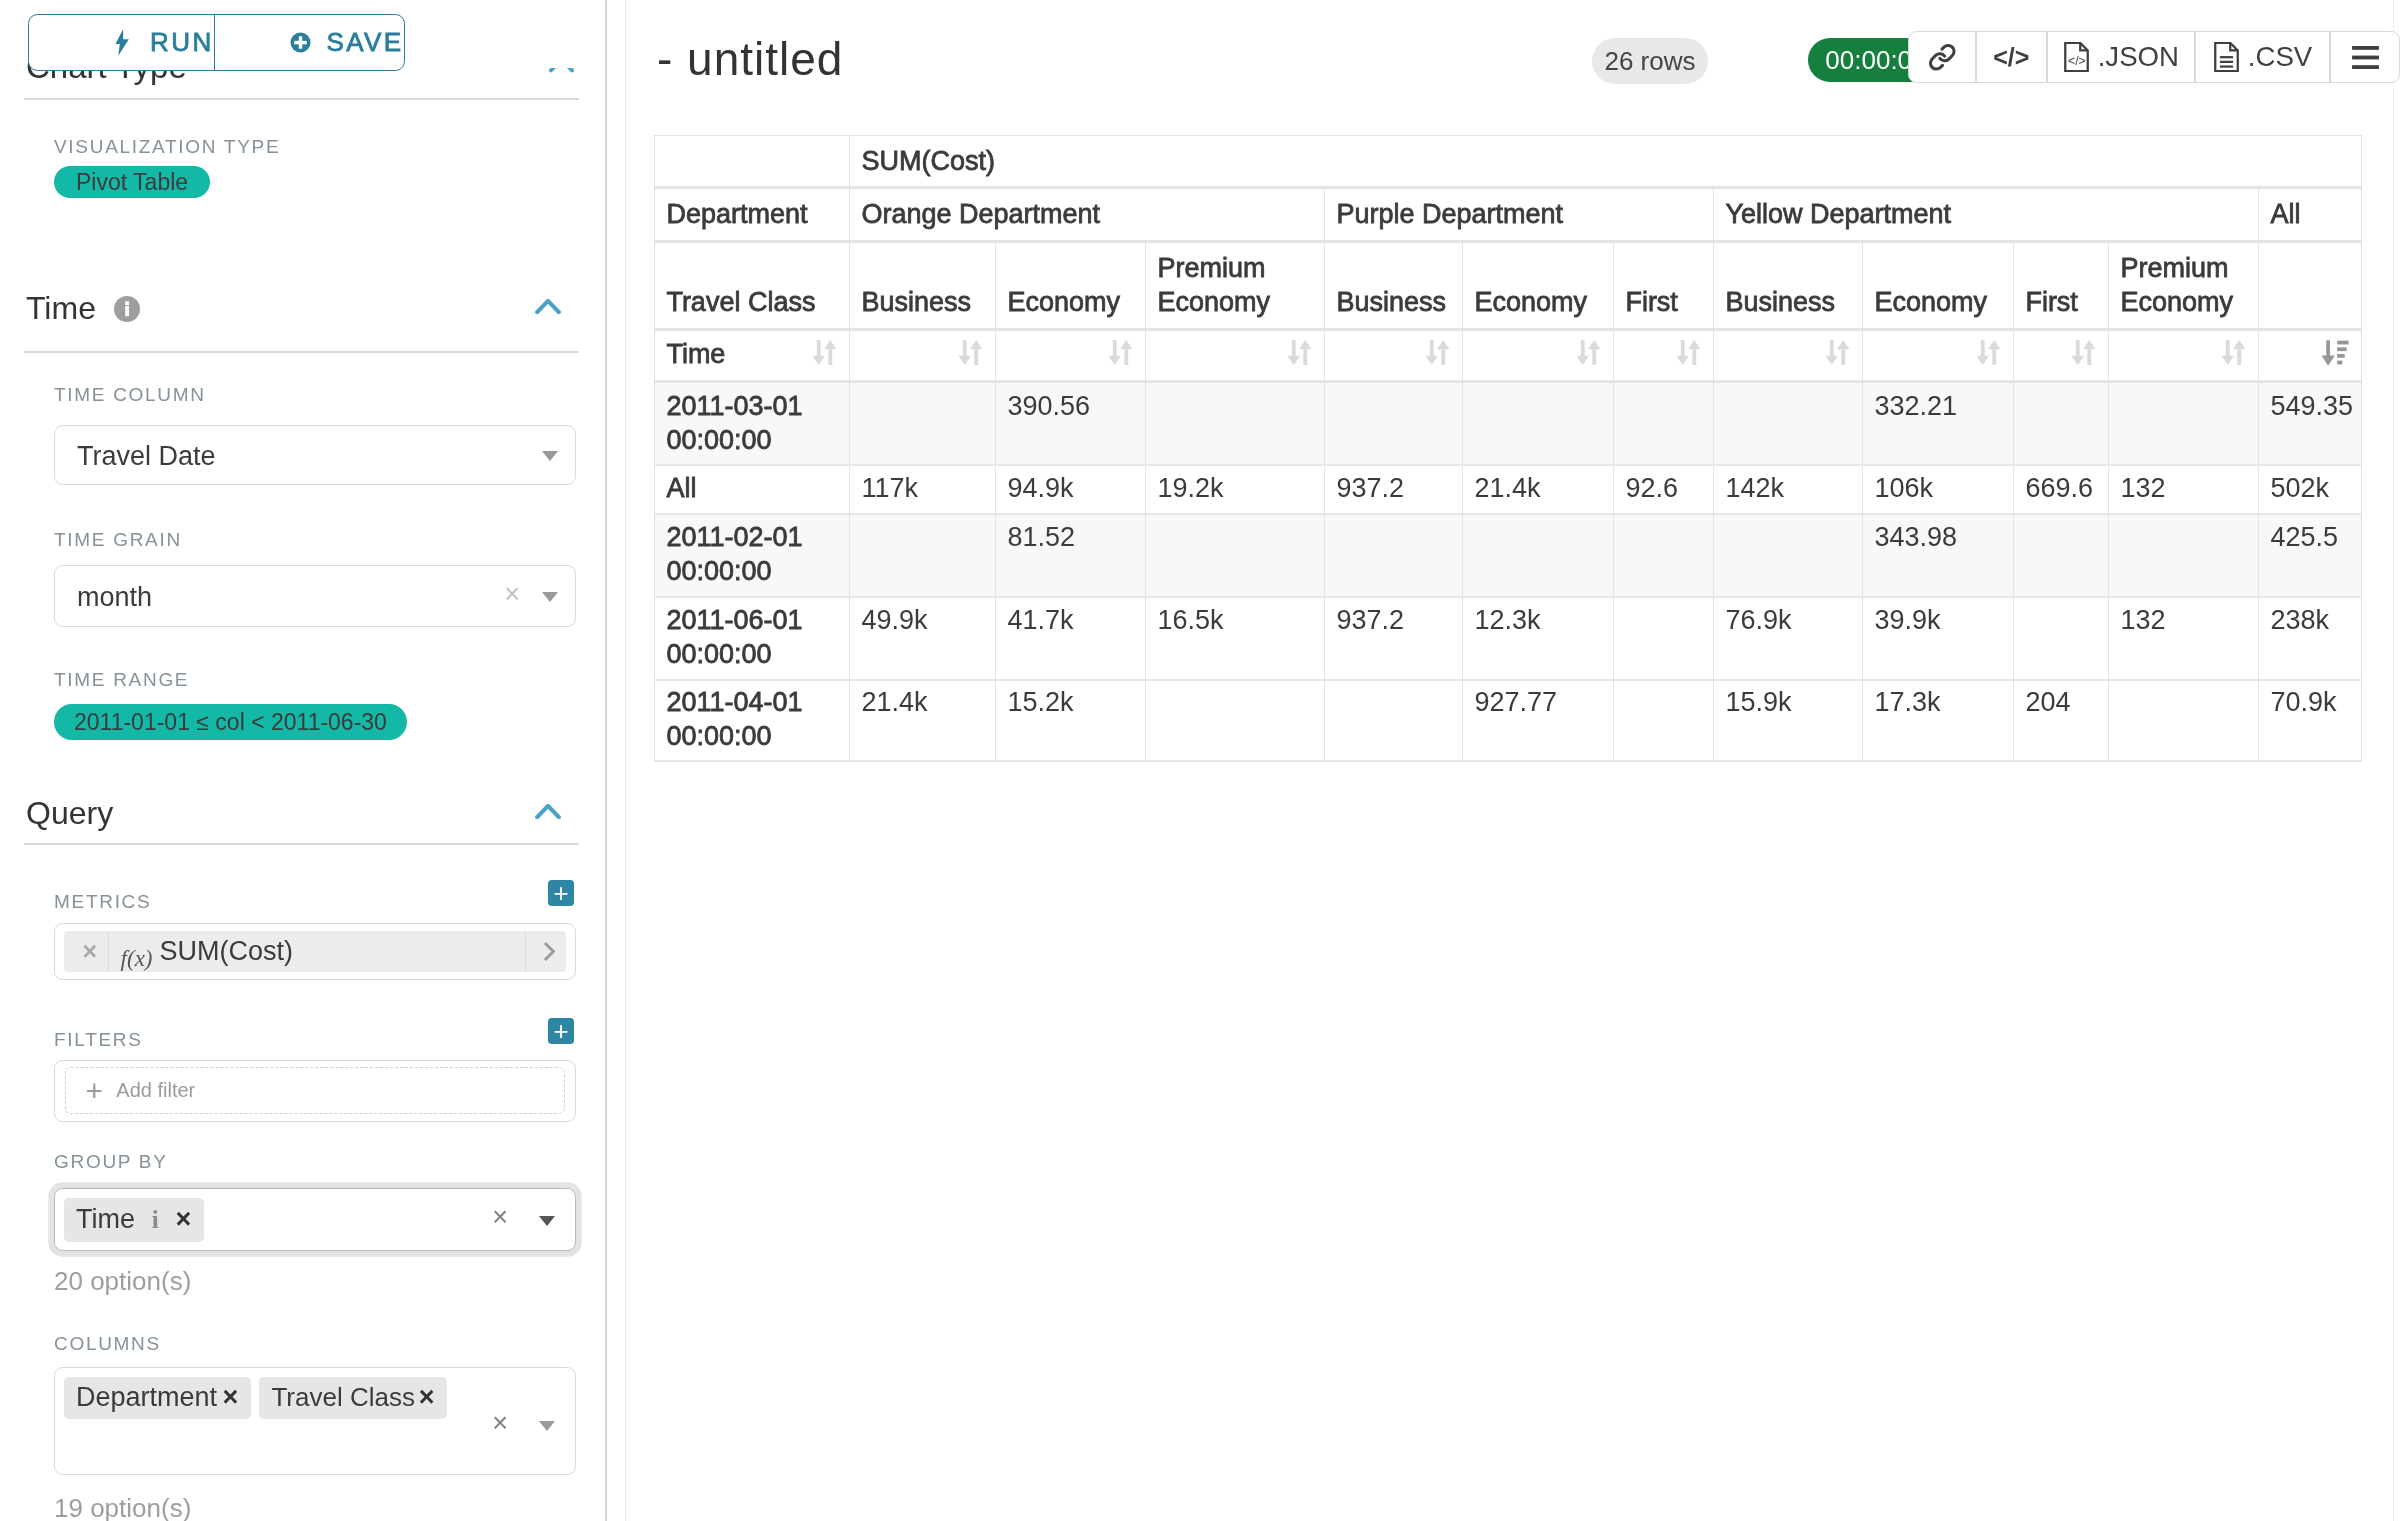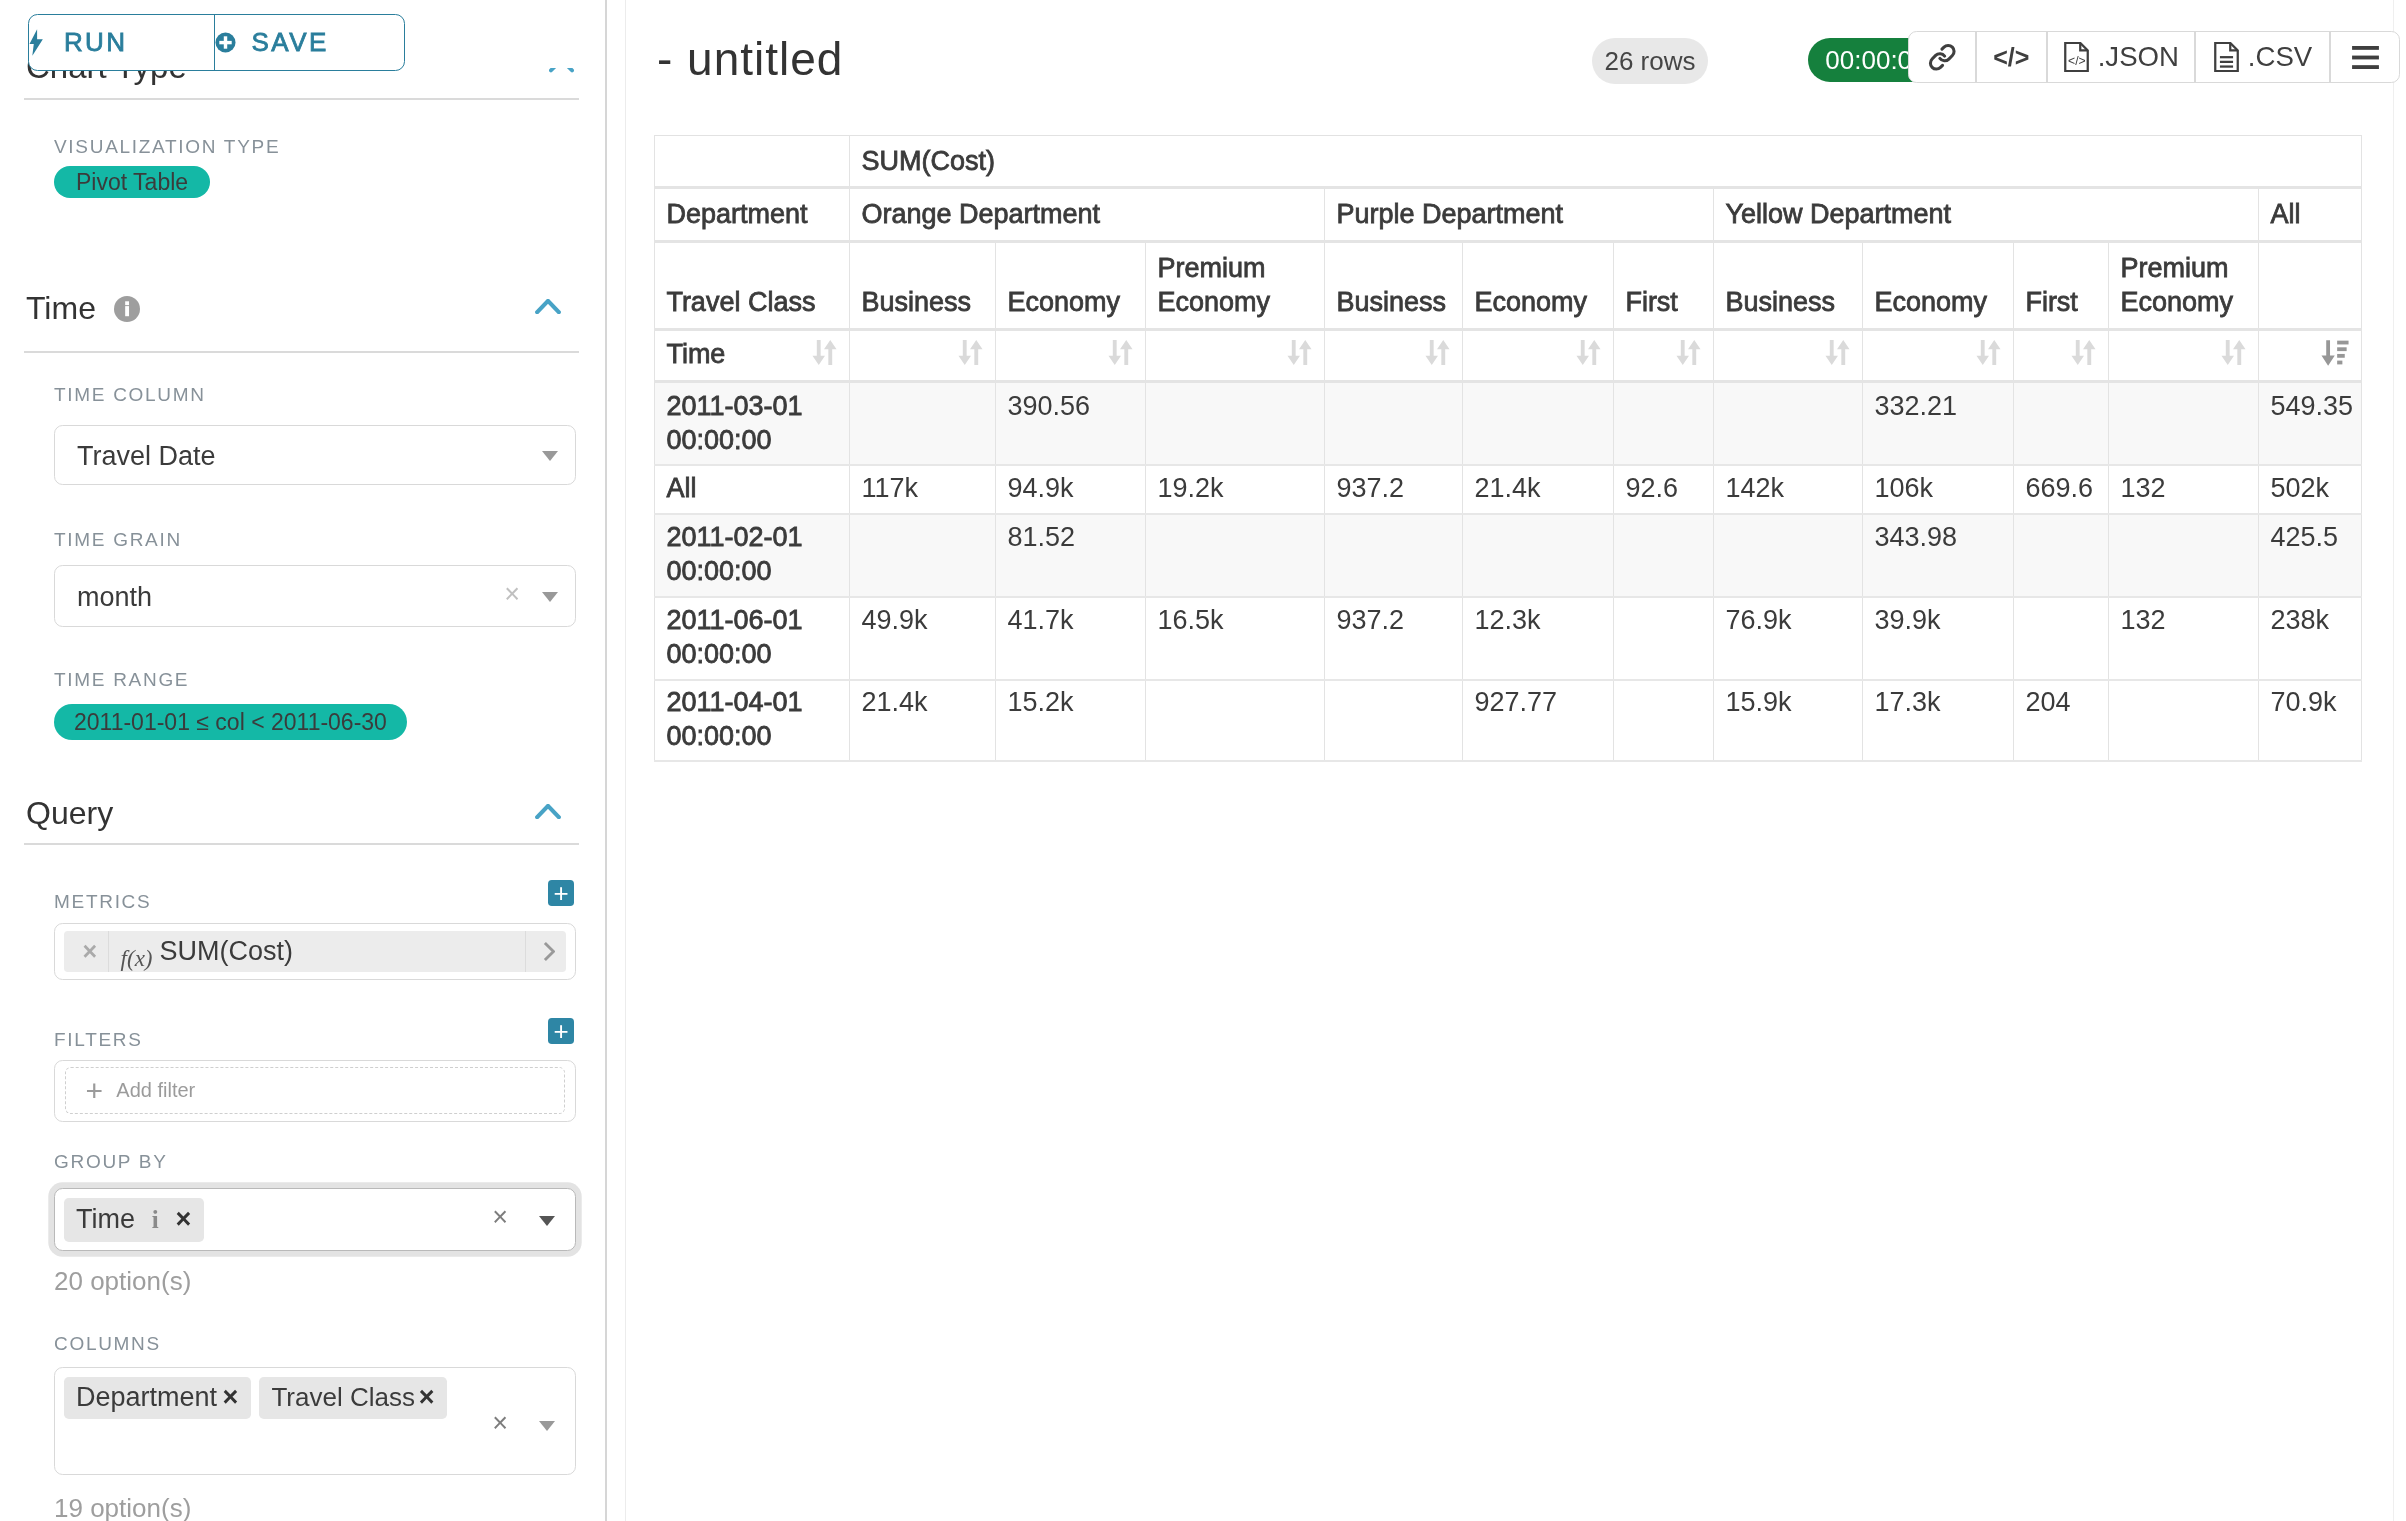--- a/index.html
+++ b/index.html
@@ -1,21 +1,21 @@
 <!DOCTYPE html>
 <html style="font-size:15px"><head>
 <meta charset="utf-8">
 <style>
   * { margin:0; padding:0; box-sizing:border-box; }
   html,body { width:2406px; height:1522px; background:#fff; font-family:"Liberation Sans", sans-serif; overflow:hidden; }
   .abs { position:absolute; }
   
   #chartTypeTxt { left:26px; top:48px; font-size:33px; color:#333; }
   #btnrow { left:27.6px; top:14.3px; width:377px; height:57px; border:1.9px solid #2a7e9c; border-radius:9.5px; background:#fff; display:flex; }
-  #btnrow .btn { flex:1; display:flex; align-items:center; justify-content:flex-start; color:#2a7e9c; font-size:26px; font-weight:400; -webkit-text-stroke:0.8px #2a7e9c; letter-spacing:2.4px; }
+  #btnrow .btn { flex:1; display:flex; align-items:center; justify-content:flex-end; color:#2a7e9c; font-size:26px; font-weight:400; -webkit-text-stroke:0.8px #2a7e9c; letter-spacing:2.4px; }
   #btnrow .btn.run { border-right:1.9px solid #2a7e9c; flex:0 0 186px; }
   .hr { left:24px; width:555px; height:1.9px; background:#dadada; }
   .ctl-label { left:54px; font-size:19px; color:#879199; letter-spacing:1.7px; }
   .pill { background:#14b8a6; border-radius:17px; color:#3b3b3b; display:inline-flex; align-items:center; }
   #vizpill { left:54px; top:166px; height:32px; padding:0 22px; font-size:23px; }
   .sect { left:26px; font-size:32px; color:#333; display:flex; align-items:center; }
   .chev { stroke:#48a3c6; stroke-width:4.5; fill:none; stroke-linecap:round; stroke-linejoin:round; }
   .select { left:54px; width:522px; background:#fff; border:1.9px solid #d9d9d9; border-radius:8.6px; }
   .sel-text { position:absolute; left:22px; font-size:27px; color:#3b3b3b; }
   .caret-down { position:absolute; width:0; height:0; border-left:8.6px solid transparent; border-right:8.6px solid transparent; border-top:10.5px solid #999; }

